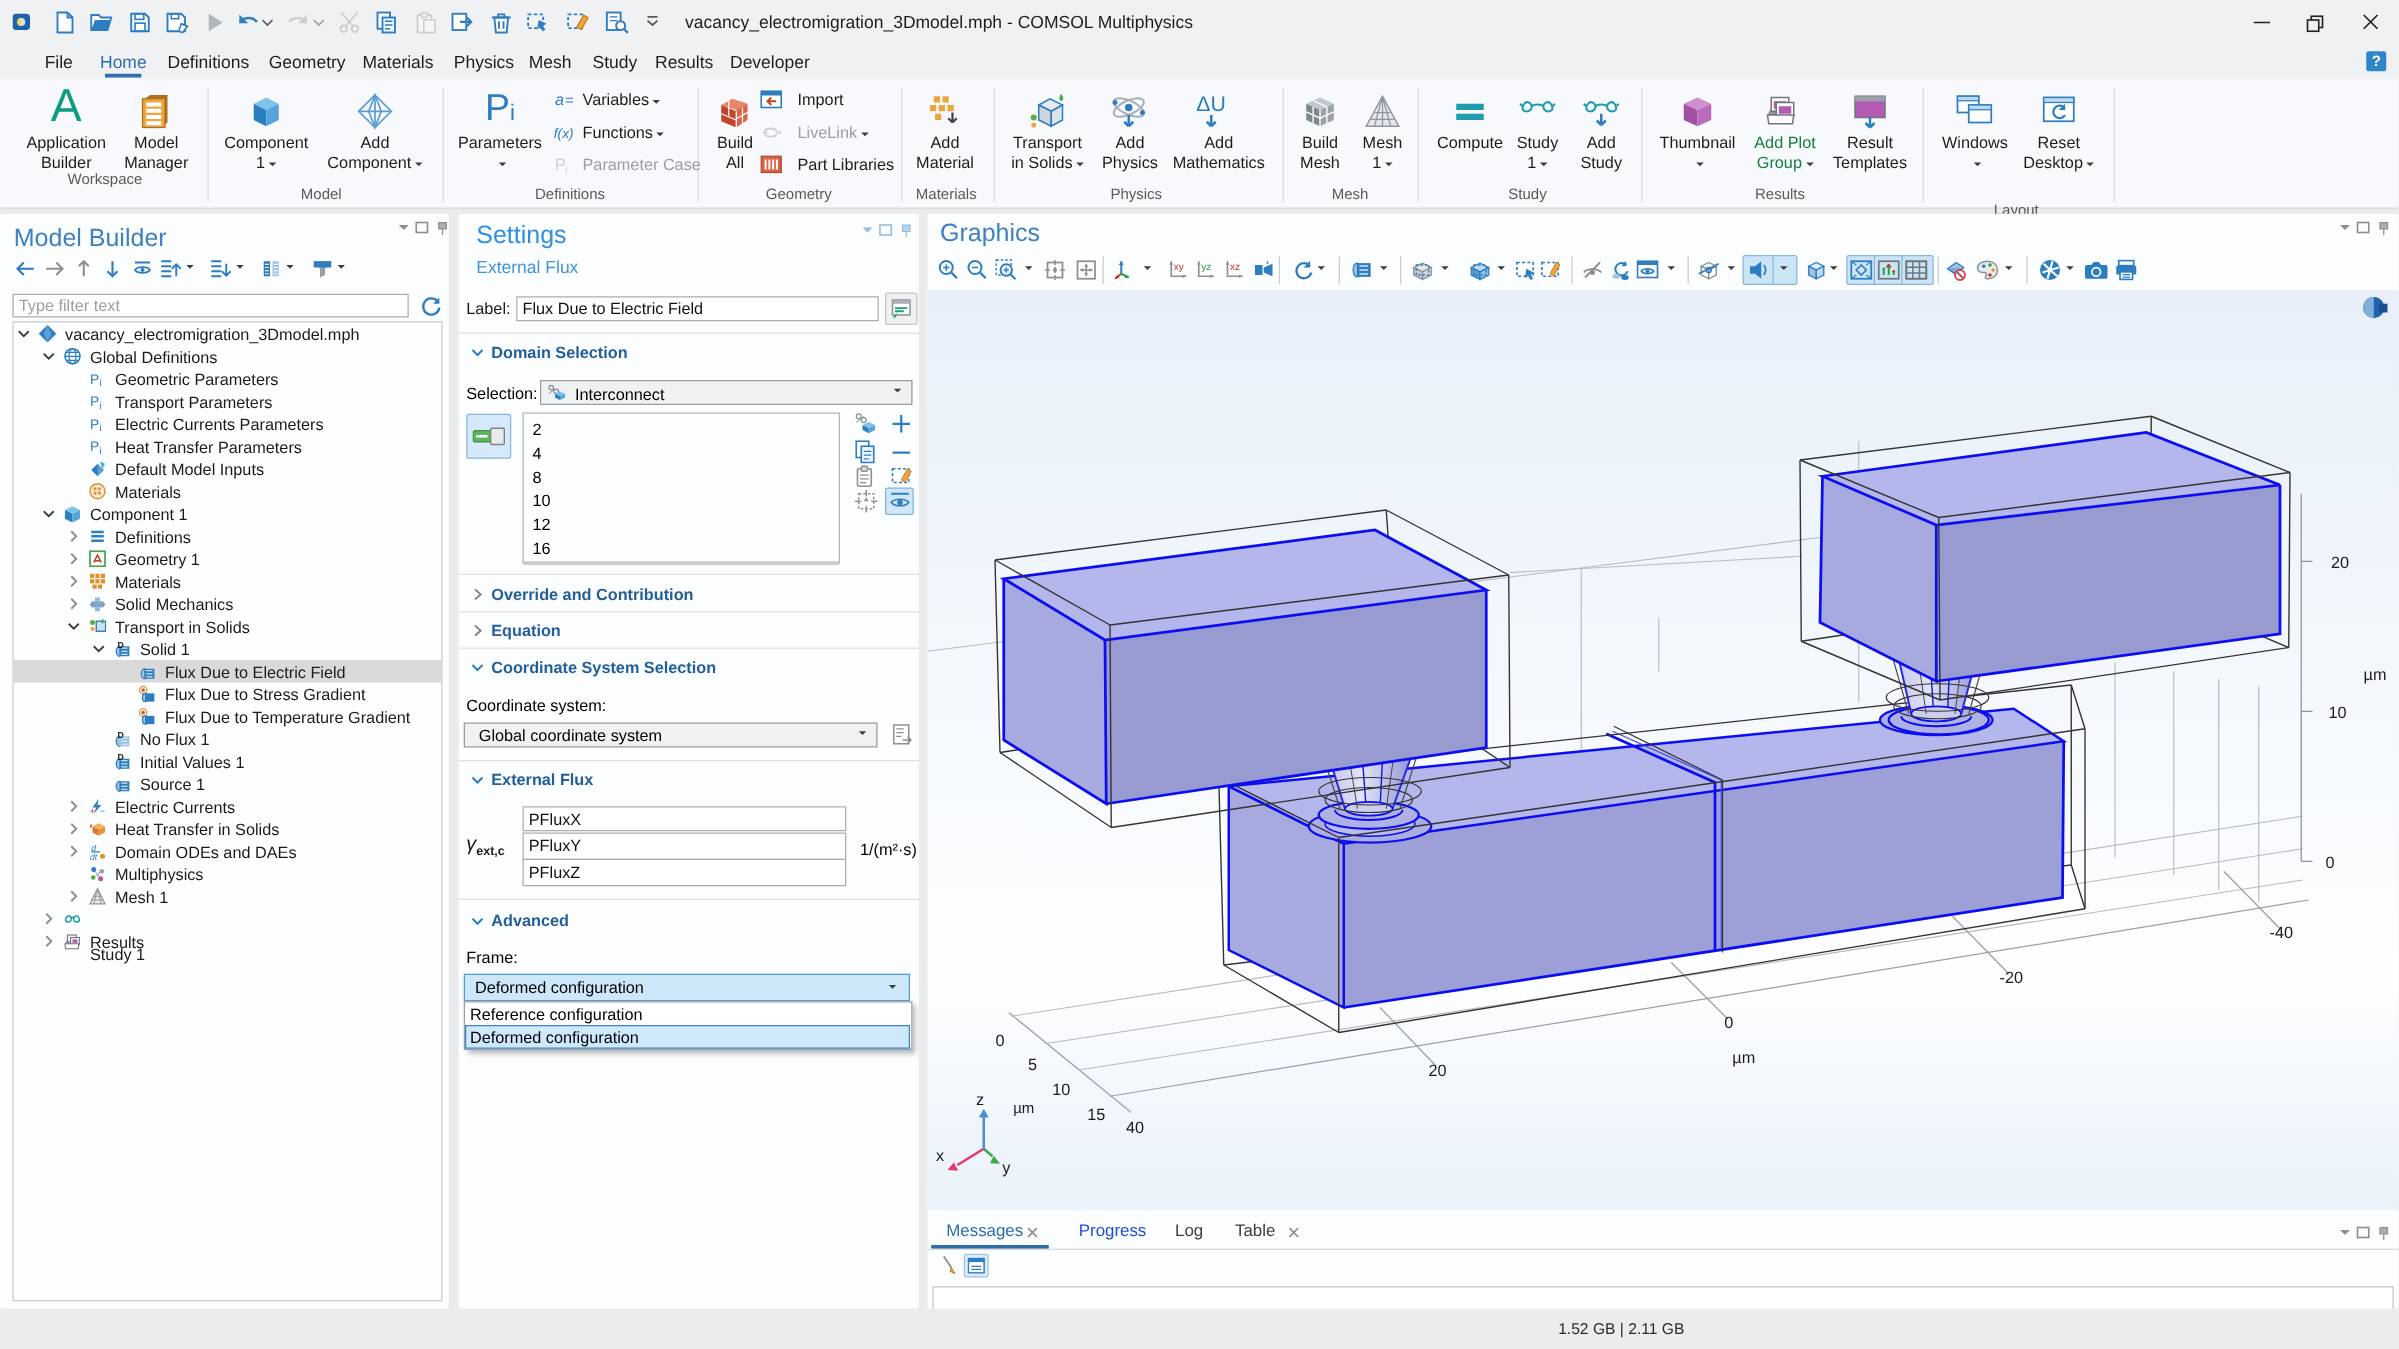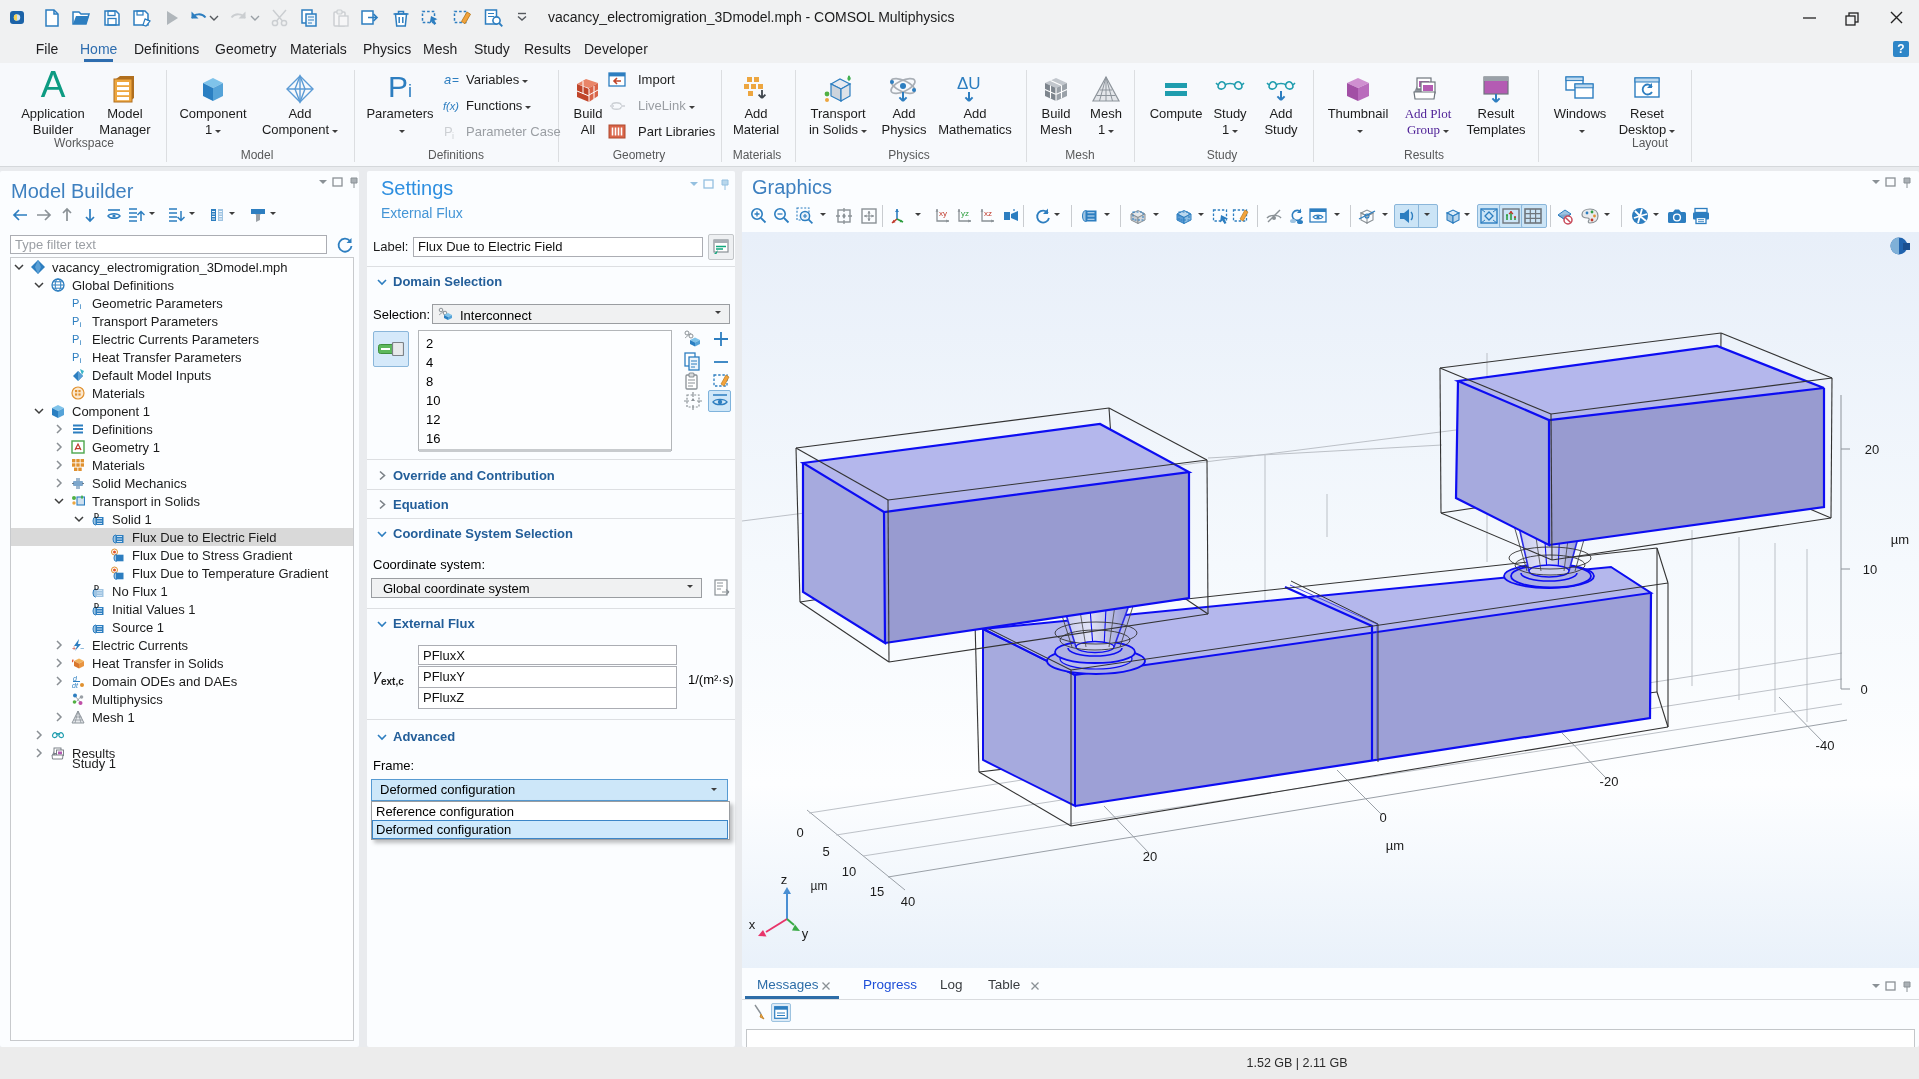--- a/index.html
+++ b/index.html
@@ -130,21 +130,21 @@
 <div class="abs" style="left:1691px;top:70px;width:1px;height:92px;background:#dcdee1;"></div>
 <div class="glbl" style="left:29px;top:136px;width:110px;">Workspace</div>
 <div class="glbl" style="left:202px;top:148px;width:110px;">Model</div>
 <div class="glbl" style="left:401px;top:148px;width:110px;">Definitions</div>
 <div class="glbl" style="left:584px;top:148px;width:110px;">Geometry</div>
 <div class="glbl" style="left:702px;top:148px;width:110px;">Materials</div>
 <div class="glbl" style="left:854px;top:148px;width:110px;">Physics</div>
 <div class="glbl" style="left:1025px;top:148px;width:110px;">Mesh</div>
 <div class="glbl" style="left:1167px;top:148px;width:110px;">Study</div>
 <div class="glbl" style="left:1369px;top:148px;width:110px;">Results</div>
-<div class="glbl" style="left:1558px;top:136px;width:110px;text-align:right;">Layout</div>
+<div class="glbl" style="left:1558px;top:161px;width:110px;">Layout</div>
 <div class="abs" style="left:28px;top:68px;width:50px;height:34px;font-size:37px;color:#0d9b82;text-align:center;line-height:34px;">A</div>
 <div class="abs" style="left:-2px;top:106px;width:110px;text-align:center;font-size:13px;color:#1c1c1c;line-height:16px;">Application<br>Builder</div>
 <svg class="abs" style="left:110px;top:74px" width="30" height="30" viewBox="0 0 30 30">
     <path d="M6 5l4-3h14v22l-4 3z" fill="#b06f1e"></path>
     <rect x="4" y="5" width="18" height="23" fill="#eda63f" stroke="#b06f1e" stroke-width="1"></rect>
     <rect x="7" y="8" width="12" height="3.2" fill="#fff"></rect>
     <rect x="7" y="13" width="12" height="3.2" fill="#fff"></rect>
     <rect x="7" y="18" width="12" height="3.2" fill="#fff"></rect>
     <rect x="7" y="23" width="12" height="3.2" fill="#fff"></rect>
   </svg>
@@ -277,21 +277,21 @@
   </svg>
 <div class="abs" style="left:1303px;top:106px;width:110px;text-align:center;font-size:13px;color:#1c1c1c;line-height:16px;">Thumbnail<br><span class="car"></span></div>
 <svg class="abs" style="left:1411px;top:74px" width="34" height="30" viewBox="0 0 34 30">
     <path d="M3 18l4-8h2l1 8z" fill="#8e959c"></path>
     <rect x="6" y="4" width="14" height="11" fill="#fff" stroke="#6f767d" stroke-width="1.2"></rect>
     <rect x="8" y="7" width="10" height="6" fill="#b45bb3"></rect>
     <rect x="10" y="8" width="14" height="11" fill="#fff" stroke="#6f767d" stroke-width="1.2"></rect>
     <rect x="12" y="11" width="10" height="6" fill="#b45bb3"></rect>
     <path d="M3 18h21l-1 7H4z" fill="#fff" stroke="#6f767d" stroke-width="1.2"></path>
   </svg>
-<div class="abs" style="left:1373px;top:106px;width:110px;text-align:center;font-size:13px;color:#4c1d95;line-height:16px;font-family:Liberation Serif, serif;">Add Plot<br>Group<span class="car"></span></div>
+<div class="abs" style="left:1373px;top:106px;width:110px;text-align:center;font-size:13px;color:#15803d;line-height:16px;">Add Plot<br>Group<span class="car"></span></div>
 <svg class="abs" style="left:1480px;top:74px" width="32" height="30" viewBox="0 0 32 30">
     <rect x="4" y="3" width="24" height="17" fill="#b45bb3" stroke="#6f767d" stroke-width="1.2"></rect>
     <rect x="4" y="3" width="24" height="4" fill="#9aa1a8"></rect>
     <path d="M16 20v8m0 0l-3.6-3.6M16 28l3.6-3.6" stroke="#2d7ec0" stroke-width="2" fill="none"></path>
   </svg>
 <div class="abs" style="left:1441px;top:106px;width:110px;text-align:center;font-size:13px;color:#1c1c1c;line-height:16px;">Result<br>Templates</div>
 <svg class="abs" style="left:1563px;top:74px" width="34" height="30" viewBox="0 0 34 30">
     <rect x="3" y="3" width="17" height="13" fill="#fff" stroke="#2d7ec0" stroke-width="1.4"></rect>
     <rect x="3" y="3" width="17" height="3.6" fill="#bcd8ee" stroke="#2d7ec0" stroke-width="1"></rect>
     <rect x="12" y="10" width="18" height="14" fill="#fff" stroke="#2d7ec0" stroke-width="1.4"></rect>

